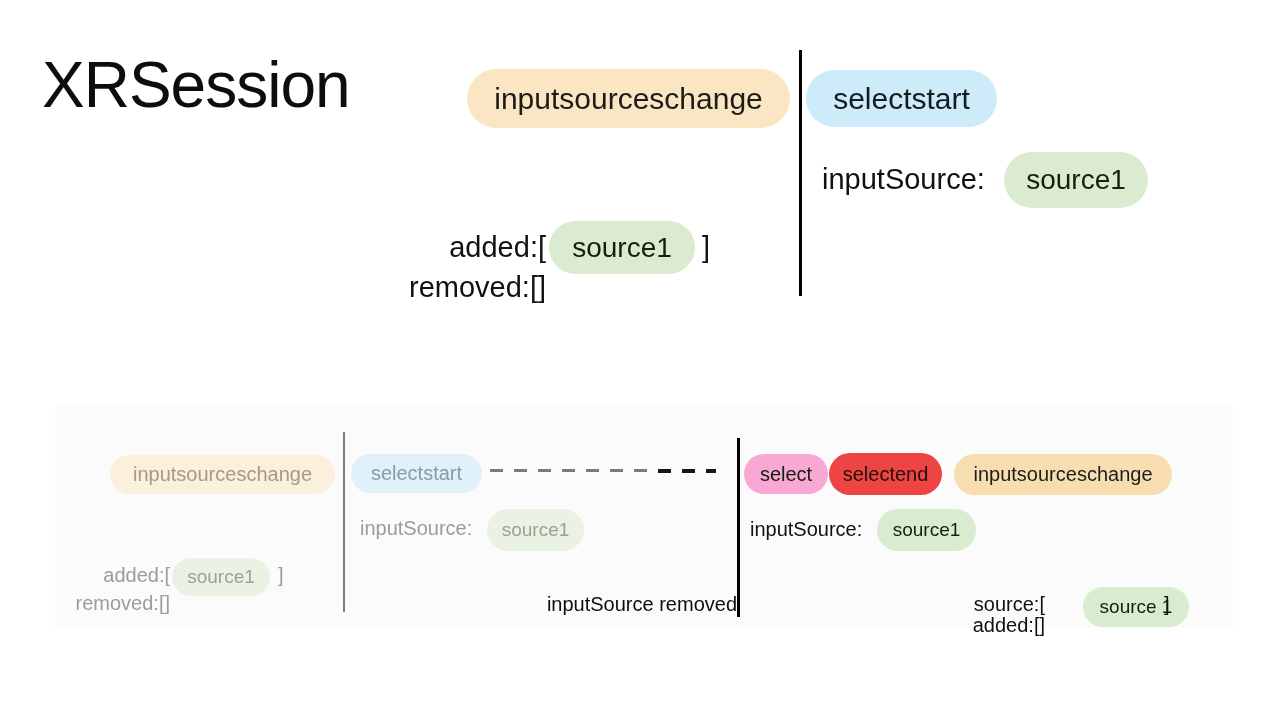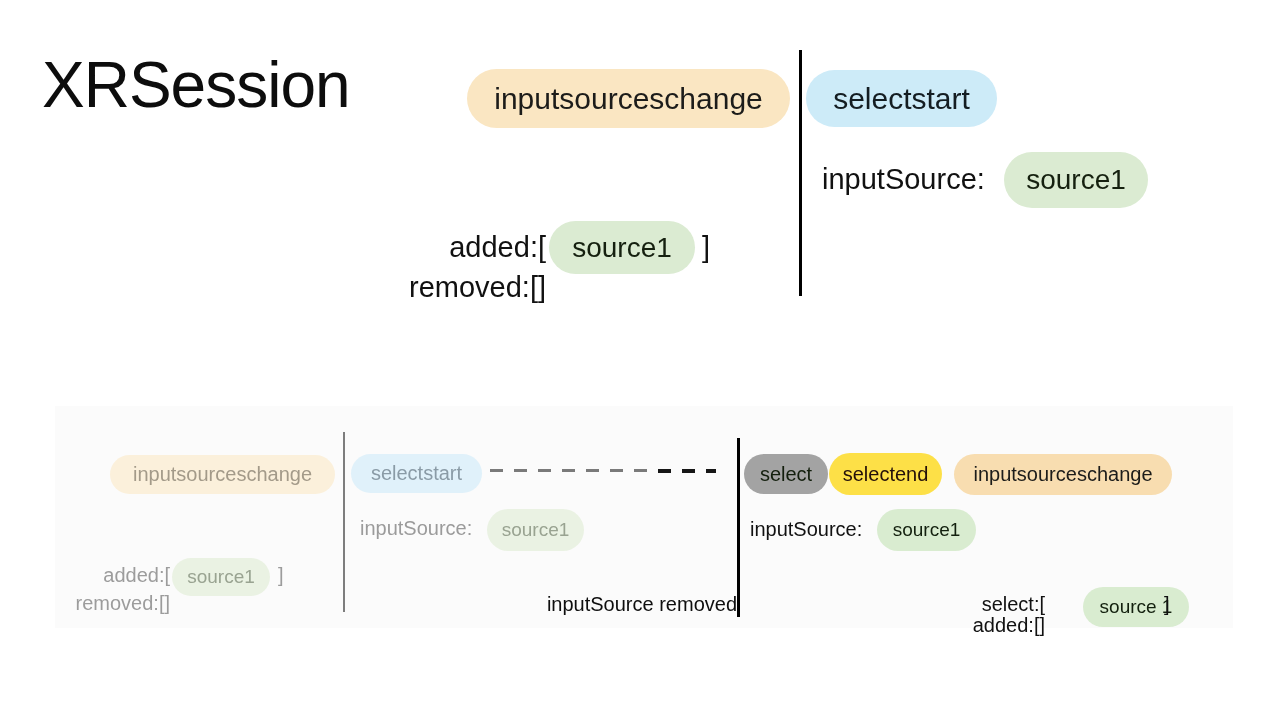--- a/index.html
+++ b/index.html
@@ -53,22 +53,22 @@
   .dash.dark { background:#161616; height:4px; }
   .dash:nth-of-type(1){left:490px}.dash:nth-of-type(2){left:514px}
   .dash:nth-of-type(3){left:538px}.dash:nth-of-type(4){left:562px}
   .dash:nth-of-type(5){left:586px}.dash:nth-of-type(6){left:610px}
   .dash:nth-of-type(7){left:634px}.dash:nth-of-type(8){left:658px}
   .dash:nth-of-type(9){left:682px}.dash:nth-of-type(10){left:706px;width:10px}
 
   #divider-now { left:737px; top:438px; width:3px; height:179px; background:#000; }
 
   
-  #pill-select { left:744px; top:454px; width:84px; height:40px; background:#a3a3a3; font-size:20px; color:#131f0d; }
-  #pill-selectend { left:829px; top:453px; width:113px; height:42px; background:#fde047; font-size:20px; color:#24100a; }
+  #pill-select { left:744px; top:454px; width:84px; height:40px; background:#f9a8d4; font-size:20px; color:#131f0d; }
+  #pill-selectend { left:829px; top:453px; width:113px; height:42px; background:#ef4444; font-size:20px; color:#24100a; }
   #pill-isc-now { left:954px; top:454px; width:218px; height:41px; background:#f8ddb0; font-size:20px; color:#1c1c1a; }
   #lbl-inputsource-now { left:750px; top:518px; font-size:20px; }
   #pill-source1-now { left:877px; top:509px; width:99px; height:42px; background:#d9ecd0; font-size:19px; color:#13200e; }
   #lbl-added-now { right:235px; top:566px; font-size:20px;margin-top:48px; }
   #lbl-removed-now { right:235px; top:593px; font-size:20px; }
   #pill-source1-removed { left:1083px; top:587px; width:106px; height:40px; background:#d9ecd0; font-size:19px; color:#13200e; }
   #lbl-removed-close-now { left:1164px; top:593px; font-size:20px; }
 </style>
 </head>
 <body>
@@ -119,17 +119,17 @@
   <div class="vline" id="divider-now"></div>
 
   <div class="pill" id="pill-select">select</div>
   <div class="pill" id="pill-selectend">selectend</div>
   <div class="pill" id="pill-isc-now">inputsourceschange</div>
 
   <div class="lbl" id="lbl-inputsource-now">inputSource:</div>
   <div class="pill" id="pill-source1-now">source1</div>
 
   <div class="lbl" id="lbl-added-now">added:[]</div>
-  <div class="lbl" id="lbl-removed-now">select:[</div>
+  <div class="lbl" id="lbl-removed-now">source:[</div>
   <div class="pill" id="pill-source1-removed">source 1</div>
   <div class="lbl" id="lbl-removed-close-now">]</div>
 
 </div>
 
 </body></html>

